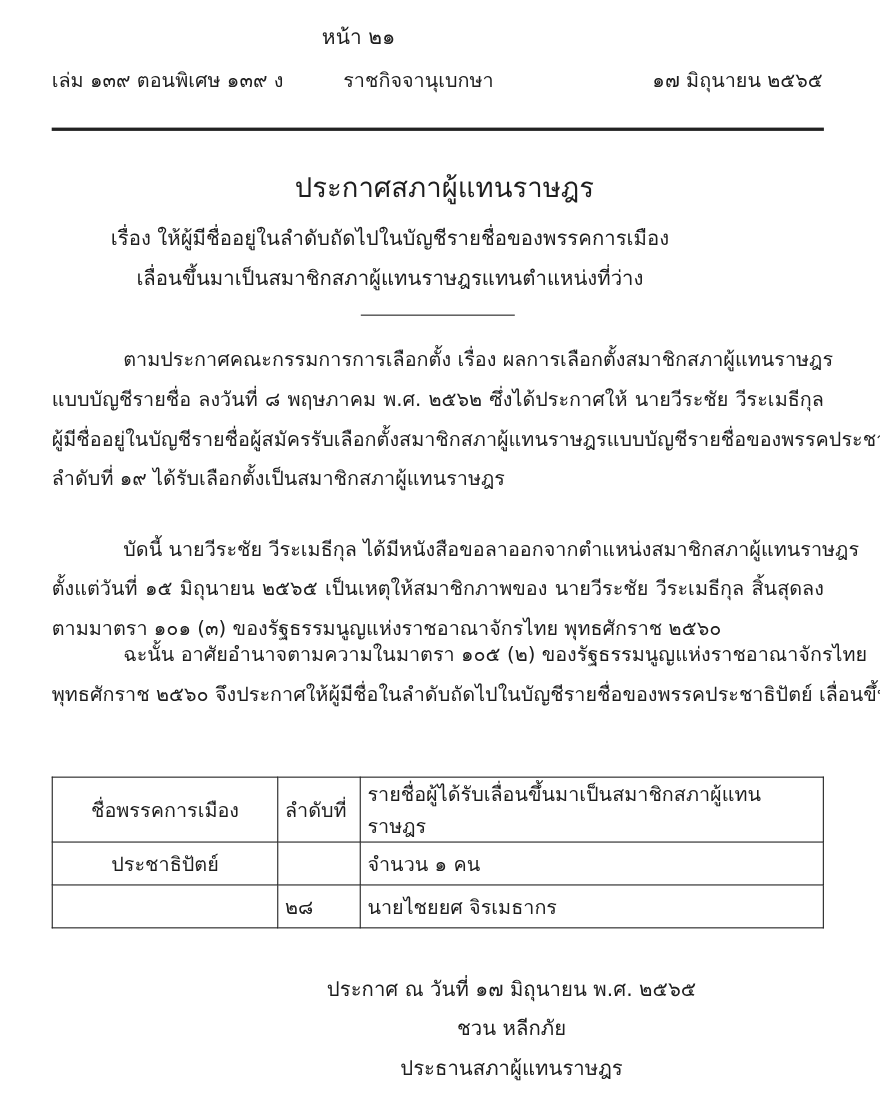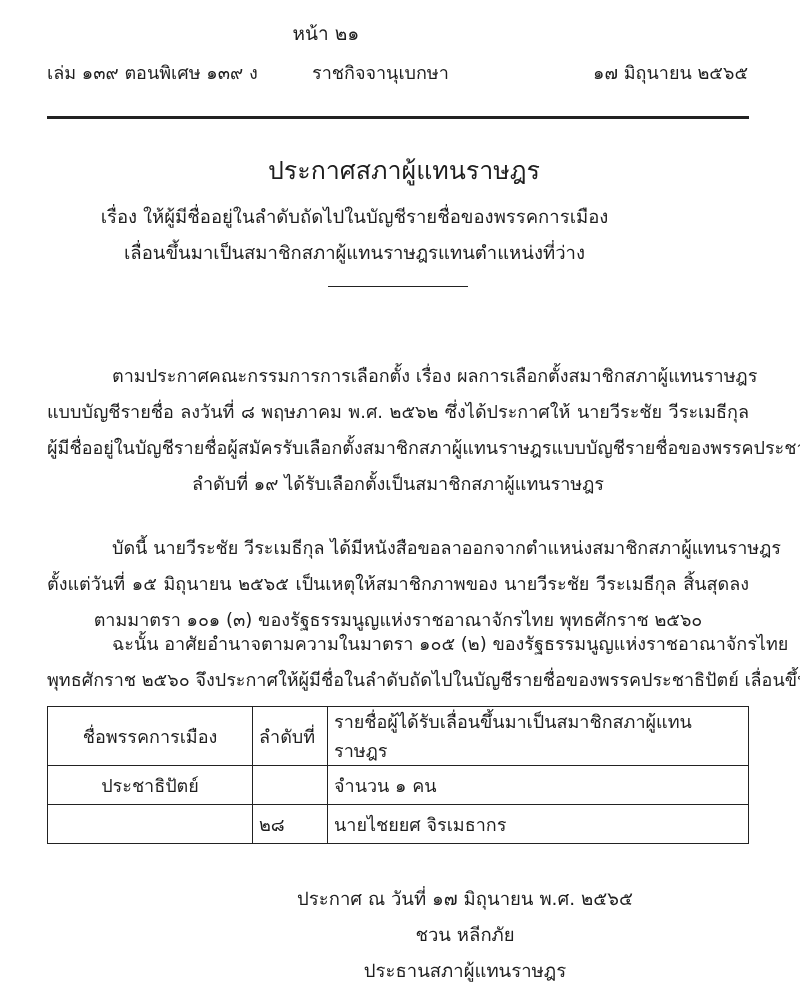--- a/index.html
+++ b/index.html
@@ -8,22 +8,22 @@
     font-family: "DejaVu Sans", "Liberation Sans", sans-serif;
     color: #1e1e1e;
   }
   .abs { position: absolute; white-space: nowrap; }
   .page-no { top: 18px; left: 0; width: 652px; text-align: center; font-size: 19px; }
   .hdr { top: 58px; font-size: 18px; }
   .hdr-rule { top: 116px; left: 47px; width: 702px; height: 0; border-top: 3px solid #222; }
   .title { top: 150px; left: 4px; width: 800px; text-align: center; font-size: 25px; }
   .subtitle { left: 0; width: 709px; text-align: center; font-size: 18.5px; }
   .short-rule { top: 286px; left: 328px; width: 140px; border-top: 1.5px solid #222; }
-  .para { left: 47px; width: 702px; font-size: 18px; line-height: 36px; margin-top: 48px; }
-  .line { display: block; white-space: nowrap; text-align: center; }
+  .para { left: 47px; width: 702px; font-size: 18px; line-height: 36px; }
+  .line { display: block; white-space: nowrap; }
   .justify { text-align: justify; text-align-last: justify; }
   .indent { padding-left: 65px; }
   table.t {
     position: absolute; top: 706px; left: 47px; width: 702px;
     border-collapse: collapse; font-size: 18px;
   }
   table.t td, table.t th {
     border: 1.5px solid #222; font-weight: normal; padding: 0 6px;
   }
   table.t th { height: 50px; }

